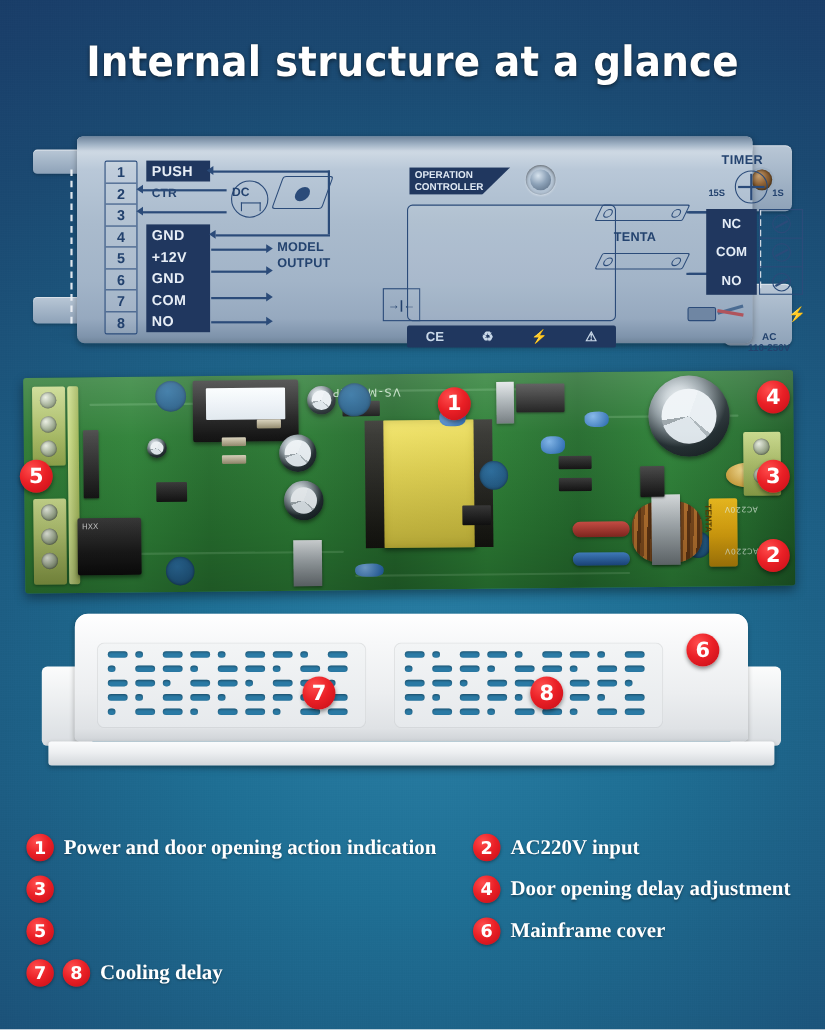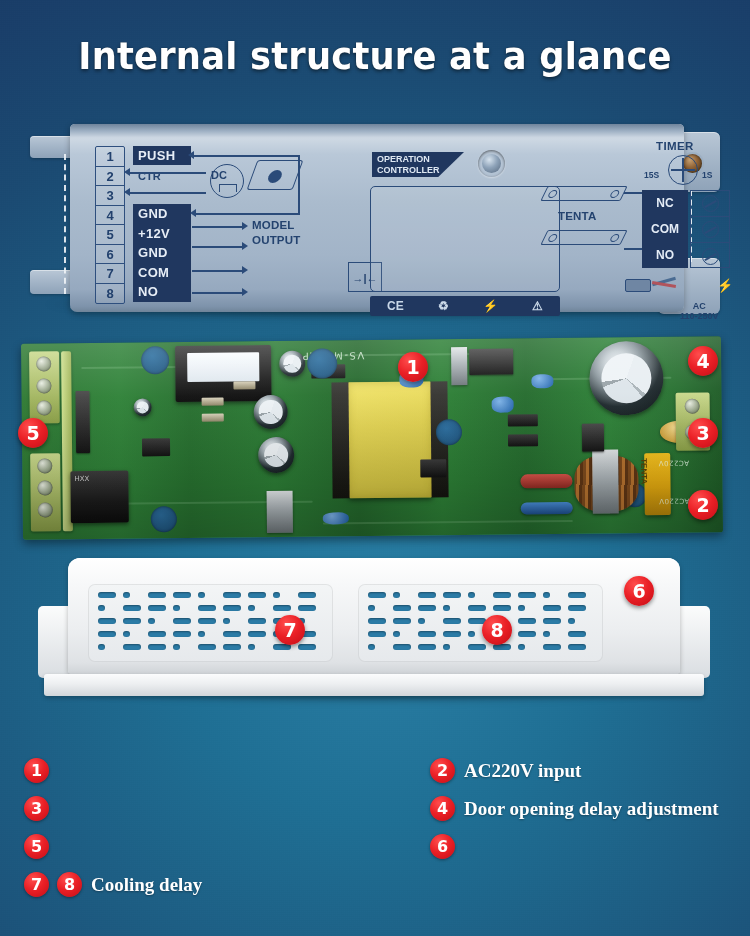--- a/index.html
+++ b/index.html
@@ -833,37 +833,39 @@
       <div class="badge sz1" style="left: 688px; top: 346px;">4</div>
       <div class="badge sz1" style="left: 18px; top: 418px;">5</div>
       <div class="badge sz1" style="left: 624px; top: 576px;">6</div>
       <div class="badge sz1" style="left: 275px; top: 615px;">7</div>
       <div class="badge sz1" style="left: 482px; top: 615px;">8</div>
     </div>
 
   <div class="legend" id="legend">
       <div class="lg-row" style="left: 0px; top: 0px;">
         <div class="lg-badge">1</div>
+        <div class="lg-text">Power and door opening action indication</div>
       </div>
       <div class="lg-row" style="left: 406px; top: 0px;">
         <div class="lg-badge">2</div>
         <div class="lg-text">AC220V input</div>
       </div>
       <div class="lg-row" style="left: 0px; top: 38px;">
         <div class="lg-badge">3</div>
       </div>
       <div class="lg-row" style="left: 406px; top: 38px;">
         <div class="lg-badge">4</div>
         <div class="lg-text">Door opening delay adjustment</div>
       </div>
       <div class="lg-row" style="left: 0px; top: 76px;">
         <div class="lg-badge">5</div>
       </div>
       <div class="lg-row" style="left: 406px; top: 76px;">
         <div class="lg-badge">6</div>
+        <div class="lg-text">Mainframe cover</div>
       </div>
       <div class="lg-row" style="left: 0px; top: 114px;">
         <div class="lg-badge">7</div>
         <div class="lg-badge" style="margin-left: 8px;">8</div>
         <div class="lg-text">Cooling delay</div>
       </div>
     </div>
 </div>
 
 </body></html>

